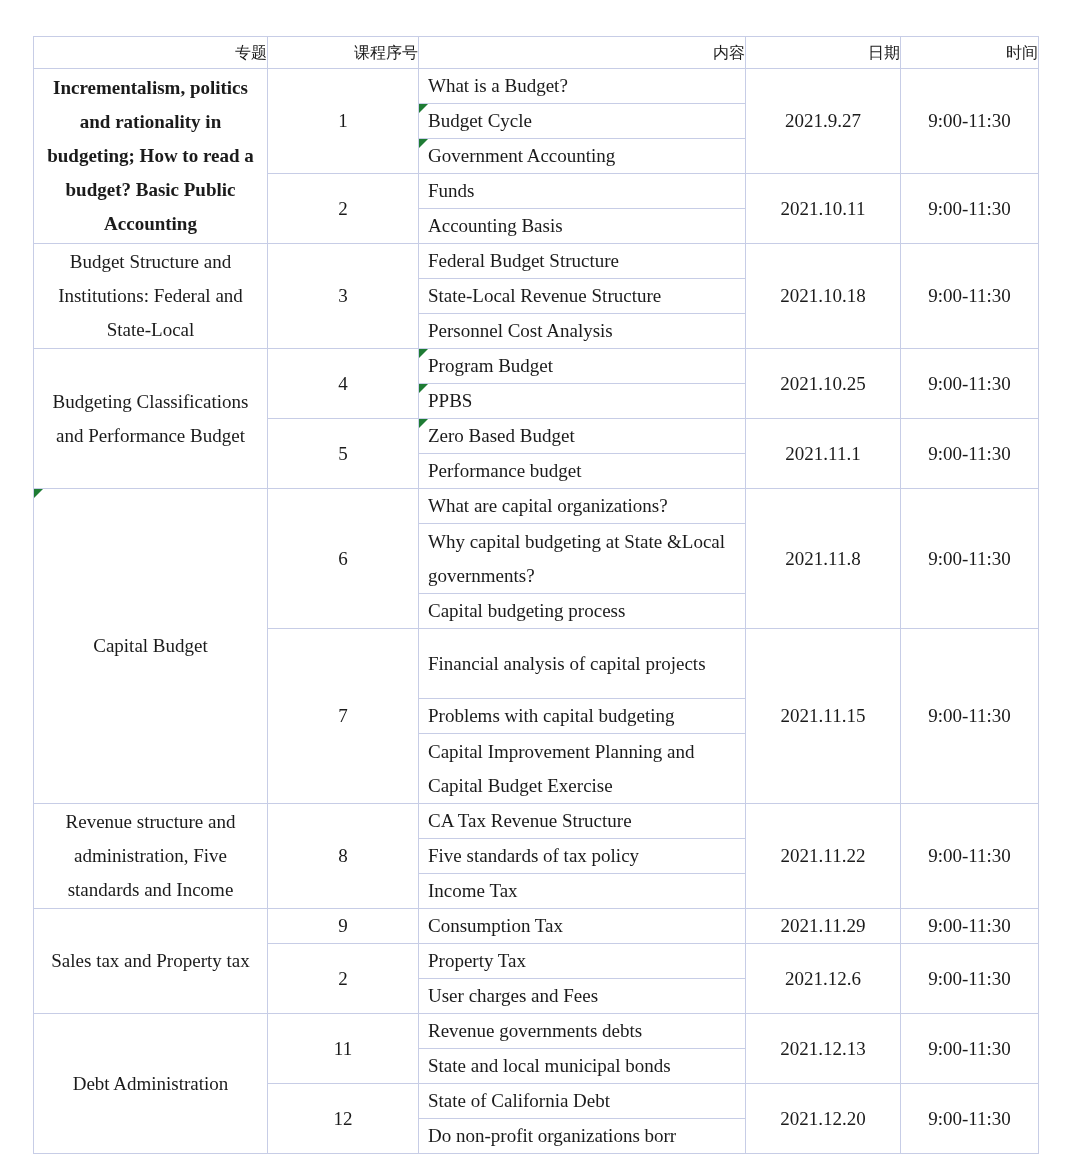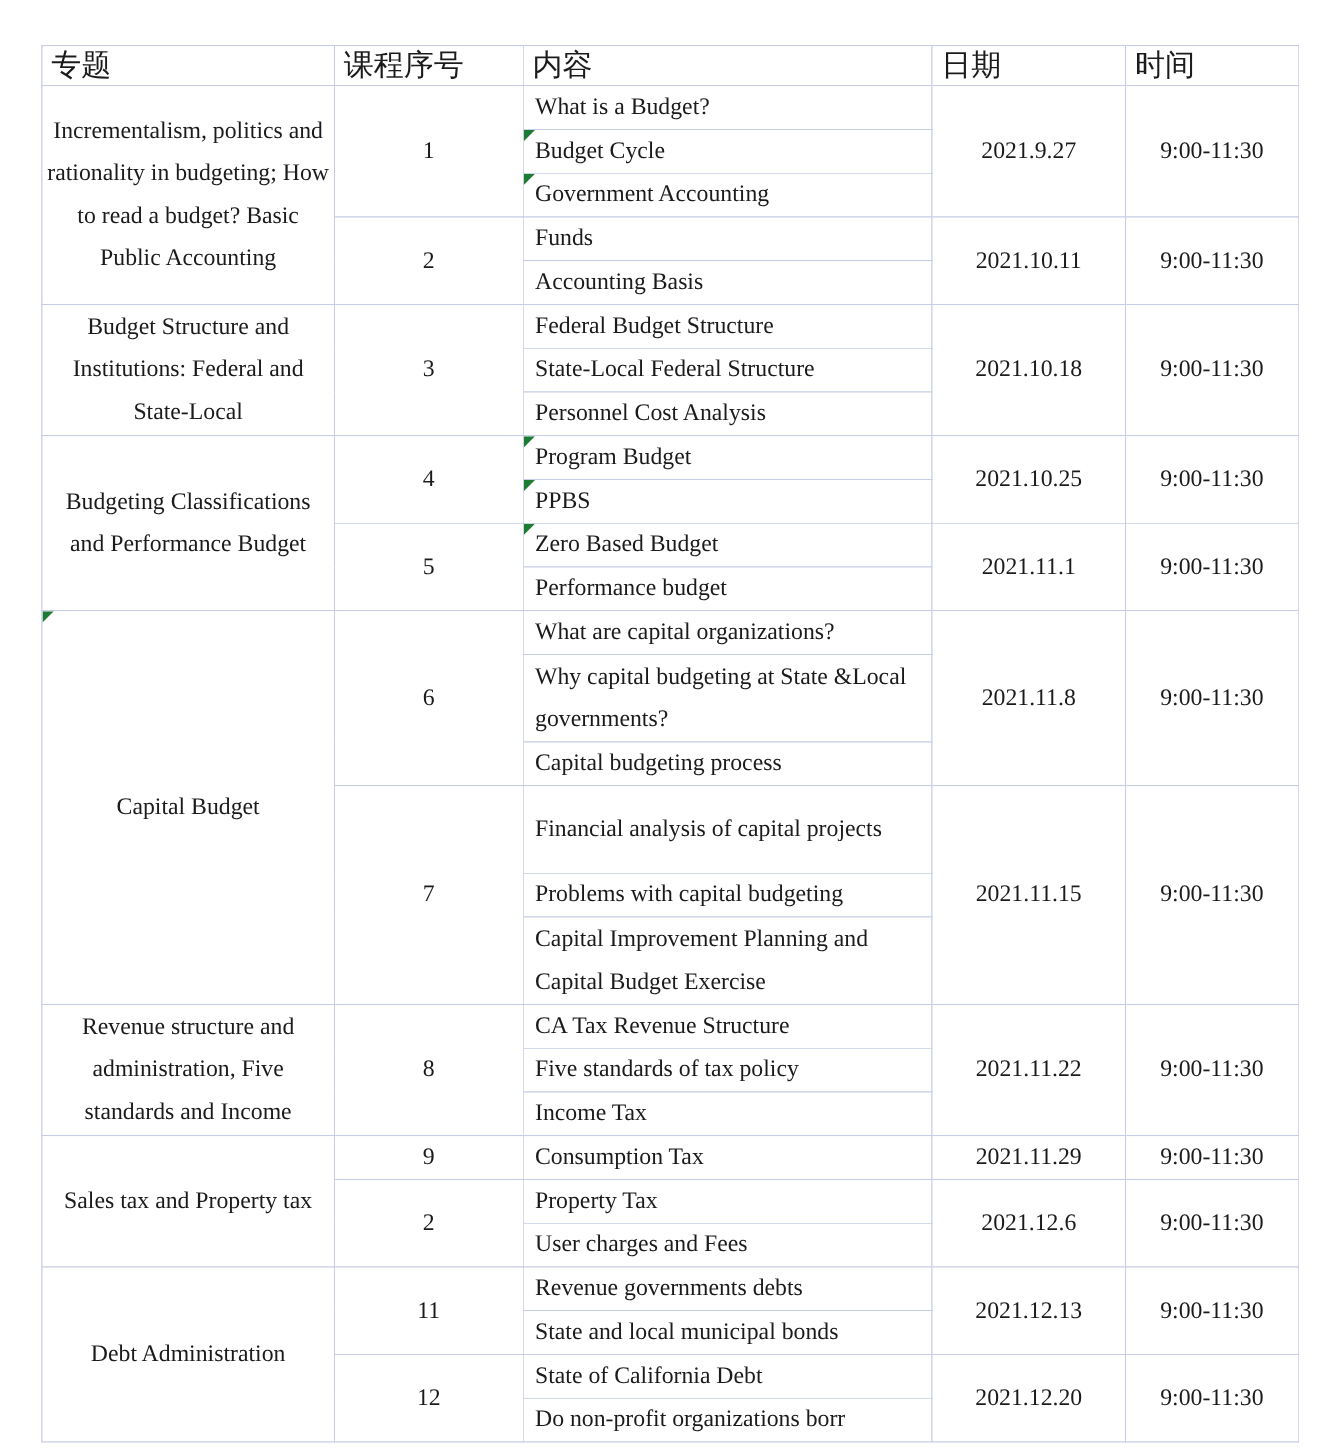--- a/index.html
+++ b/index.html
@@ -30,31 +30,31 @@
     vertical-align: middle;
     padding: 0;
     overflow: hidden;
     position: relative;
     background: #ffffff;
   }
   tr.h1 { height: 34px; }
   tr.h2 { height: 70px; }
   tr.hh { height: 32px; }
   th {
-    text-align: left;
+    text-align: right;
     padding-left: 7px;
-    font-size: 24px;
+    font-size: 16px;
     line-height: 30px;
   }
   td.topic {
     text-align: center;
     line-height: 34px;
     padding: 0 3px;
   }
-  td.topic.bold { font-weight: normal; }
+  td.topic.bold { font-weight: bold; }
   td.num, td.date, td.time {
     text-align: center;
   }
   td.content {
     text-align: left;
     padding-left: 9px;
     line-height: 34px;
   }
   td.clip {
     white-space: nowrap;
@@ -117,21 +117,21 @@
   </tr>
 
   <tr class="h1">
     <td class="topic" rowspan="3">Budget Structure and Institutions: Federal and State-Local</td>
     <td class="num" rowspan="3">3</td>
     <td class="content">Federal Budget Structure</td>
     <td class="date" rowspan="3">2021.10.18</td>
     <td class="time" rowspan="3">9:00-11:30</td>
   </tr>
   <tr class="h1">
-    <td class="content">State-Local Federal Structure</td>
+    <td class="content">State-Local Revenue Structure</td>
   </tr>
   <tr class="h1">
     <td class="content">Personnel Cost Analysis</td>
   </tr>
 
   <tr class="h1">
     <td class="topic" rowspan="4">Budgeting Classifications and Performance Budget</td>
     <td class="num" rowspan="2">4</td>
     <td class="content"><span class="tri"></span><span>Program Budget</span></td>
     <td class="date" rowspan="2">2021.10.25</td>

